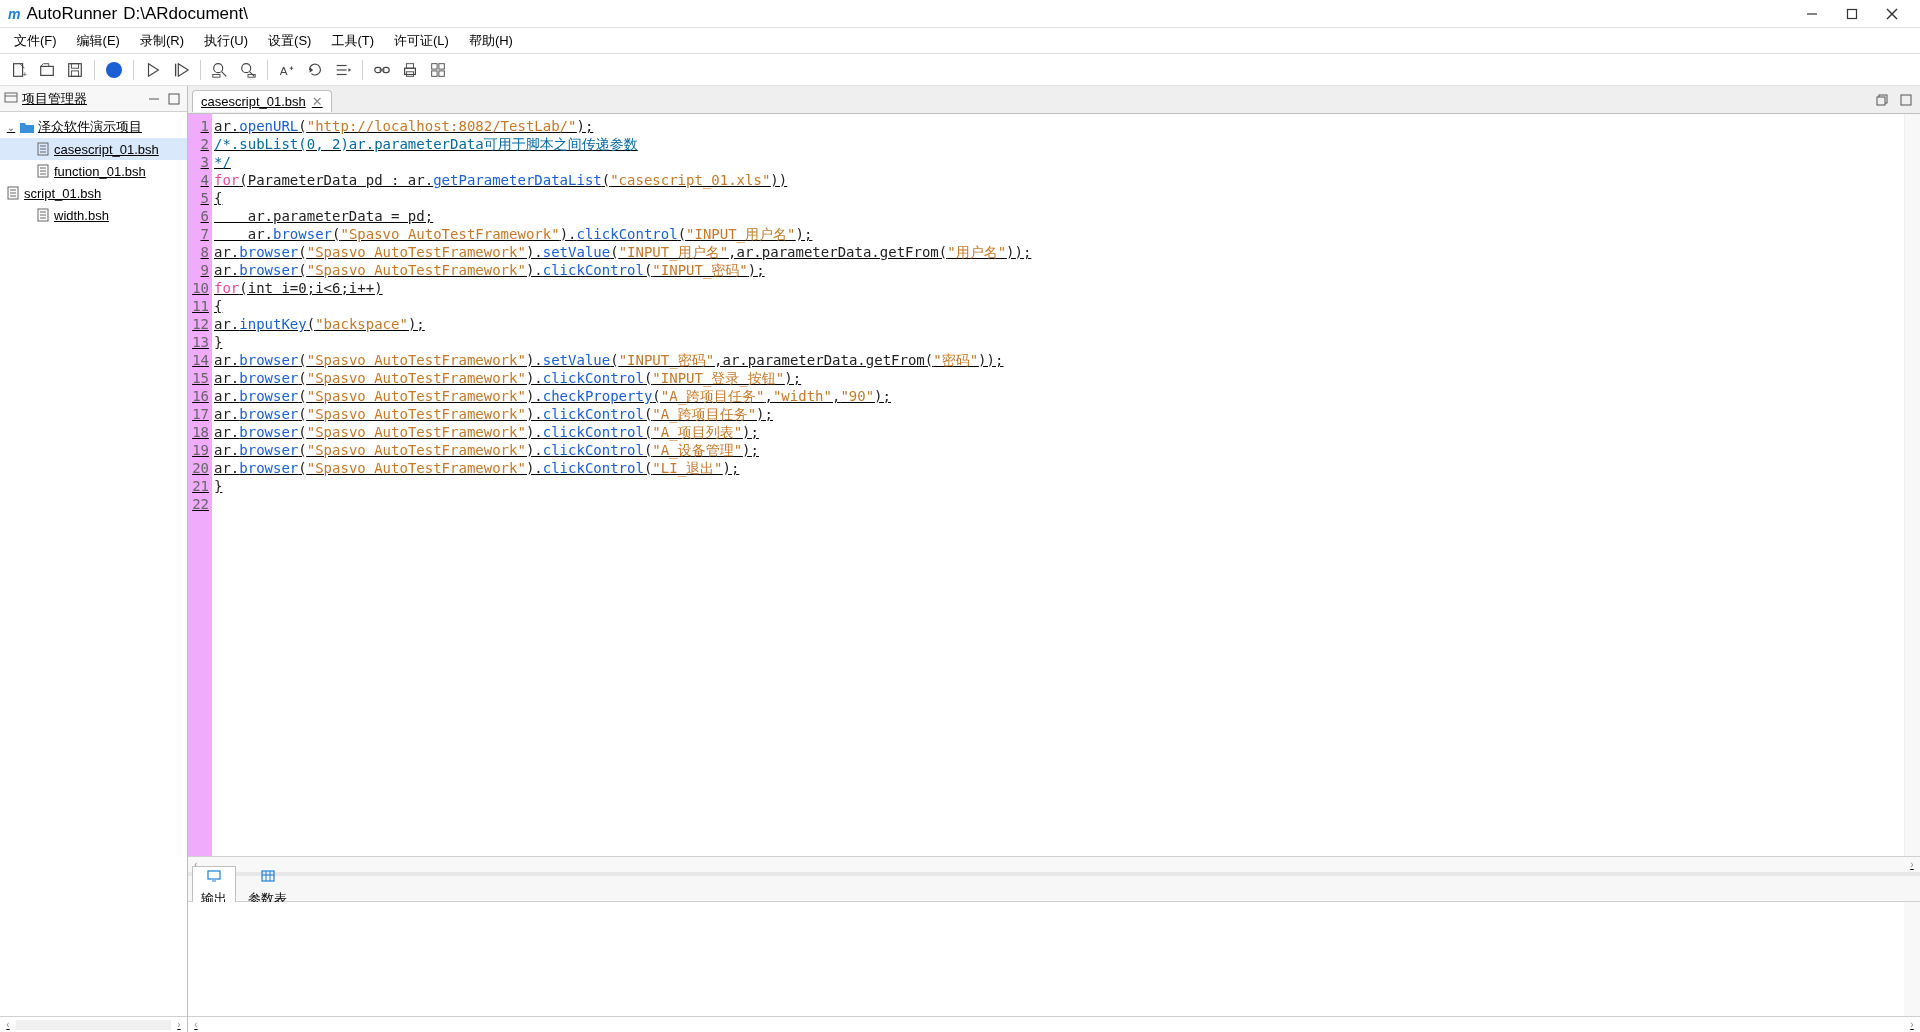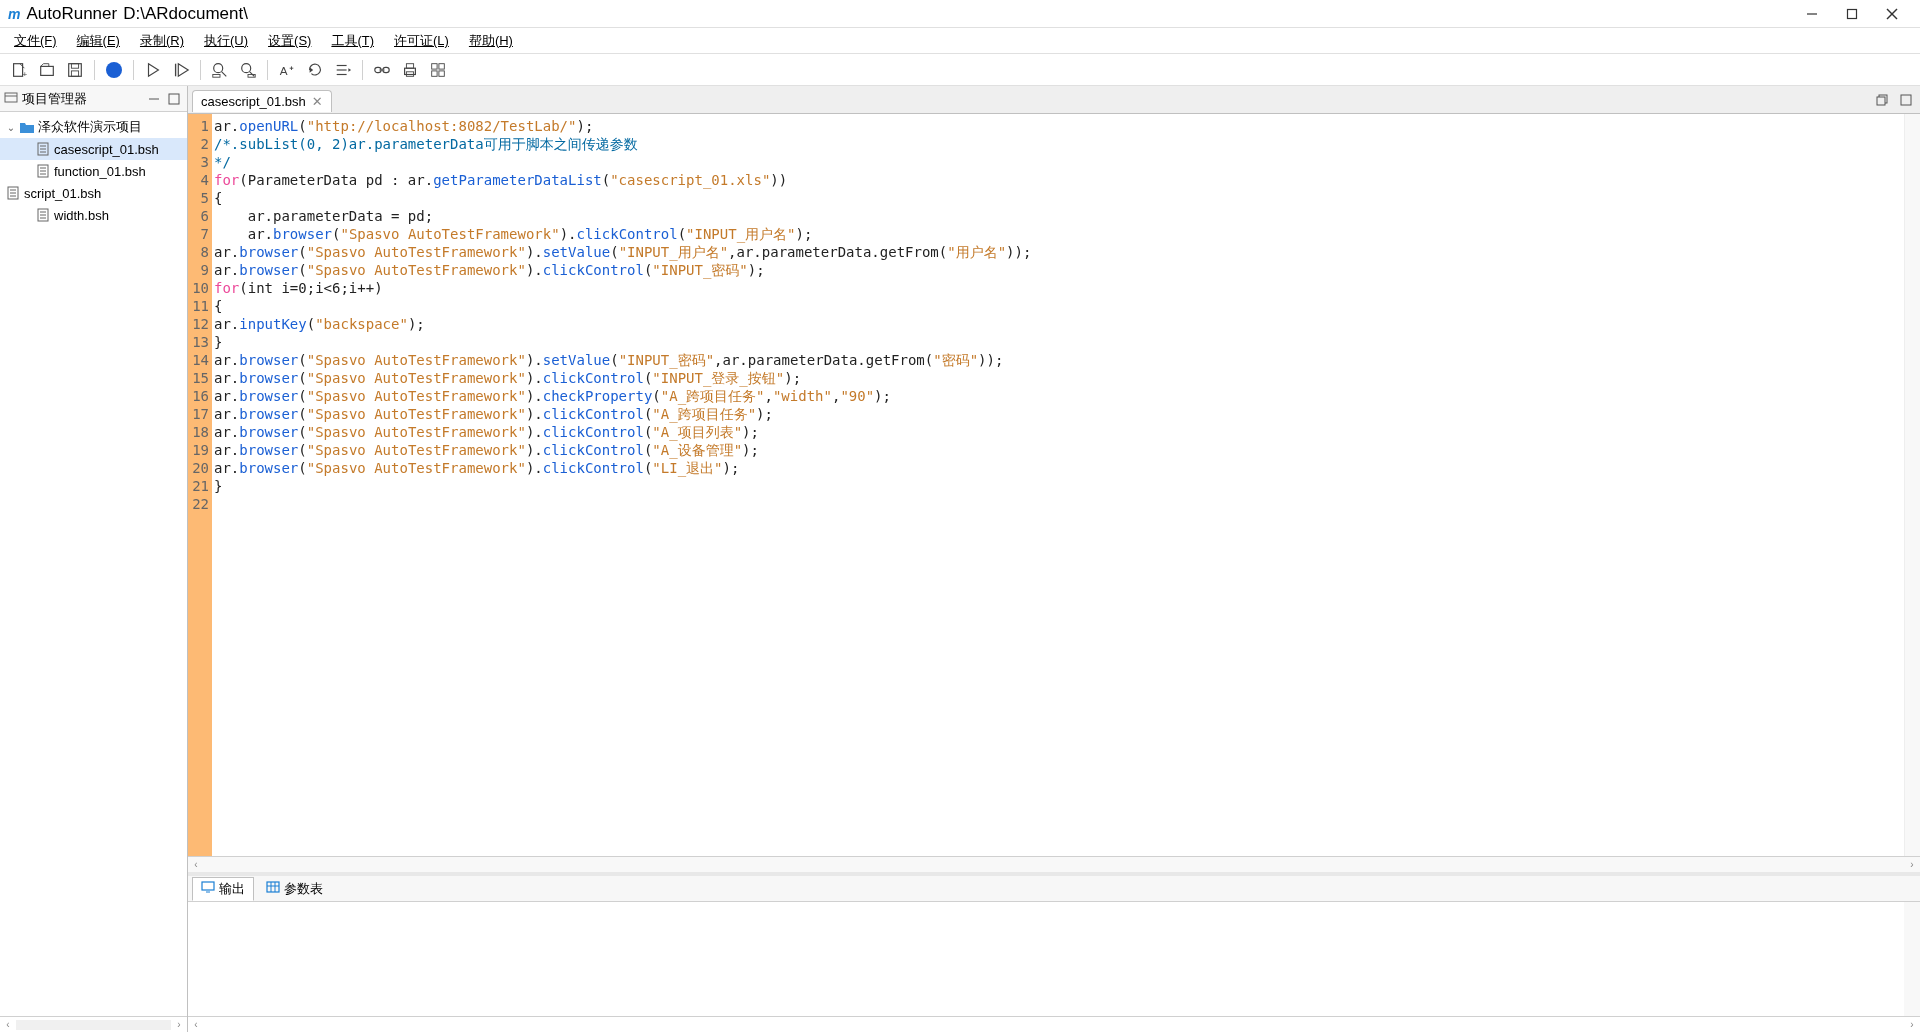--- a/index.html
+++ b/index.html
@@ -5,30 +5,30 @@
 * { margin: 0; padding: 0; box-sizing: border-box; }
 body { font-family: "Microsoft YaHei", Arial, sans-serif; font-size: 13px; background: #fff; overflow: hidden; }
 
 .titlebar { display: flex; align-items: center; height: 28px; padding: 0 8px; border-bottom: 1px solid #e0e0e0; }
 .titlebar .app-icon { color: #1a7fd4; font-style: italic; font-weight: bold; margin-right: 6px; font-size: 14px; }
 .titlebar .title-text { flex: 0 0 auto; font-size: 17px; }
 .titlebar .spacer { flex: 1; }
 .titlebar .win-btn { width: 40px; height: 28px; display: flex; align-items: center; justify-content: center; cursor: pointer; }
 .titlebar .win-btn svg { width: 12px; height: 12px; }
 
-.menubar { display: flex; align-items: center; height: 26px; padding: 0 4px; border-bottom: 1px solid #e0e0e0; text-decoration: underline; }
+.menubar { display: flex; align-items: center; height: 26px; padding: 0 4px; border-bottom: 1px solid #e0e0e0; }
 .menubar .menu-item { padding: 3px 10px; cursor: pointer; font-size: 13px; }
 
 .toolbar { display: flex; align-items: center; height: 32px; padding: 0 6px; border-bottom: 1px solid #e0e0e0; gap: 2px; }
 .toolbar .tb-btn { width: 26px; height: 26px; display: flex; align-items: center; justify-content: center; cursor: pointer; color: #444; }
 .toolbar .tb-sep { width: 1px; height: 20px; background: #d0d0d0; margin: 0 4px; }
 .toolbar svg { width: 18px; height: 18px; }
 .toolbar .record-dot { width: 16px; height: 16px; border-radius: 50%; background: #1a5fd4; }
 
-.main { display: flex; height: calc(100vh - 86px); }
+.main { display: flex; height: calc(100vh - 86px); text-decoration: underline; }
 
 .sidebar { width: 188px; border-right: 1px solid #c0c0c0; display: flex; flex-direction: column; background: #fff; }
 .panel-header { display: flex; align-items: center; height: 26px; padding: 0 4px; border-bottom: 1px solid #d0d0d0; font-size: 13px; background: #f7f7f7; }
 .panel-header .hdr-icon { margin-right: 4px; color: #555; }
 .panel-header .hdr-title { flex: 1; }
 .panel-header .hdr-btn { width: 18px; height: 18px; display:flex; align-items:center; justify-content:center; cursor:pointer; color:#555; margin-left:2px;}
 
 .tree { flex: 1; overflow: auto; padding: 4px 0; font-size: 13px; }
 .tree-row { display: flex; align-items: center; height: 22px; padding: 0 4px; cursor: pointer; white-space: nowrap; }
 .tree-row.selected { background: #d9e8fb; }
@@ -42,40 +42,40 @@
 .sidebar-scroll .track { flex:1; height:10px; background:#f0f0f0; }
 
 .editor-area { flex: 1; display: flex; flex-direction: column; min-width: 0; }
 .tabstrip { display: flex; align-items: center; height: 28px; background: #efefef; border-bottom: 1px solid #c0c0c0; padding-left: 4px; }
 .tabstrip .etab { display: flex; align-items: center; background: #fff; border: 1px solid #c0c0c0; border-bottom: none; border-radius: 4px 4px 0 0; padding: 3px 8px; margin-top: 3px; font-size: 13px; gap: 6px; }
 .tabstrip .etab .close { color: #888; cursor: pointer; }
 .tabstrip .spacer { flex:1; }
 .tabstrip .strip-btn { width:20px; height:20px; display:flex; align-items:center; justify-content:center; cursor:pointer; color:#555; margin-right:4px; }
 
 .editor-body { flex: 1; display: flex; overflow: hidden; position: relative; background: #fff; }
-.gutter { width: 24px; background: #fdba74; color: #666; text-align: right; padding: 3px 3px 0 0; font-family: Consolas, monospace; font-size: 14px; line-height: 18px; user-select:none; }
+.gutter { width: 24px; background: #f0abfc; color: #666; text-align: right; padding: 3px 3px 0 0; font-family: Consolas, monospace; font-size: 14px; line-height: 18px; user-select:none; }
 .code { flex: 1; padding: 3px 4px 0 2px; font-family: Consolas, monospace; font-size: 14px; line-height: 18px; white-space: pre; overflow: auto; color: #222; }
 .code .k-obj { color: #222; }
 .code .k-method { color: #1a5fd4; }
 .code .k-str { color: #c47a2a; }
 .code .k-cmt { color: #0369a1; }
 .code .k-cmt-cn { color: #0369a1; }
 .code .k-kw { color: #ec4899; }
 
 .editor-hscroll { height: 16px; background:#f8f8f8; border-top:1px solid #d0d0d0; display:flex; align-items:center; }
 .editor-hscroll .arrow { width:16px; text-align:center; color:#888; font-size:10px;}
 .editor-vscroll { position:absolute; right:0; top:0; bottom:0; width:16px; background:#f8f8f8; border-left:1px solid #eee; }
 
 .view-tabs { display:flex; border-top:1px solid #c0c0c0; background:#efefef; height:24px; }
 .view-tabs .vtab { padding: 3px 10px; font-size:13px; cursor:pointer; border-right:1px solid #d8d8d8; }
 .view-tabs .vtab.active { background:#fff; border-top:1px solid #c0c0c0; margin-top:-1px; }
 
 .bottom-panel { height: 160px; border-top: 4px solid #e8e8e8; display:flex; flex-direction:column; }
 .bottom-tabs { display:flex; align-items:center; height:26px; border-bottom:1px solid #d0d0d0; background:#f7f7f7; padding:0 4px; gap:4px;}
-.bottom-tabs .btab { display:flex; align-items:center; gap:4px; padding:2px 8px; cursor:pointer; font-size:13px; }
+.bottom-tabs .btab { display:flex; align-items:center; gap:4px; padding:2px 8px; cursor:pointer; font-size:13px;flex-direction:column; }
 .bottom-tabs .btab.active { background:#fff; border:1px solid #c0c0c0; border-bottom-color:#fff; }
 .bottom-body { flex:1; background:#fff; position:relative; }
 .bottom-body .vscroll { position:absolute; right:0; top:0; bottom:0; width:16px; background:#f8f8f8; }
 .bottom-hscroll { height:16px; border-top:1px solid #d0d0d0; display:flex; align-items:center; }
 .bottom-hscroll .arrow { width:16px; text-align:center; color:#888; font-size:10px;}
 </style>
 </head>
 <body>
 
 <div class="titlebar">

